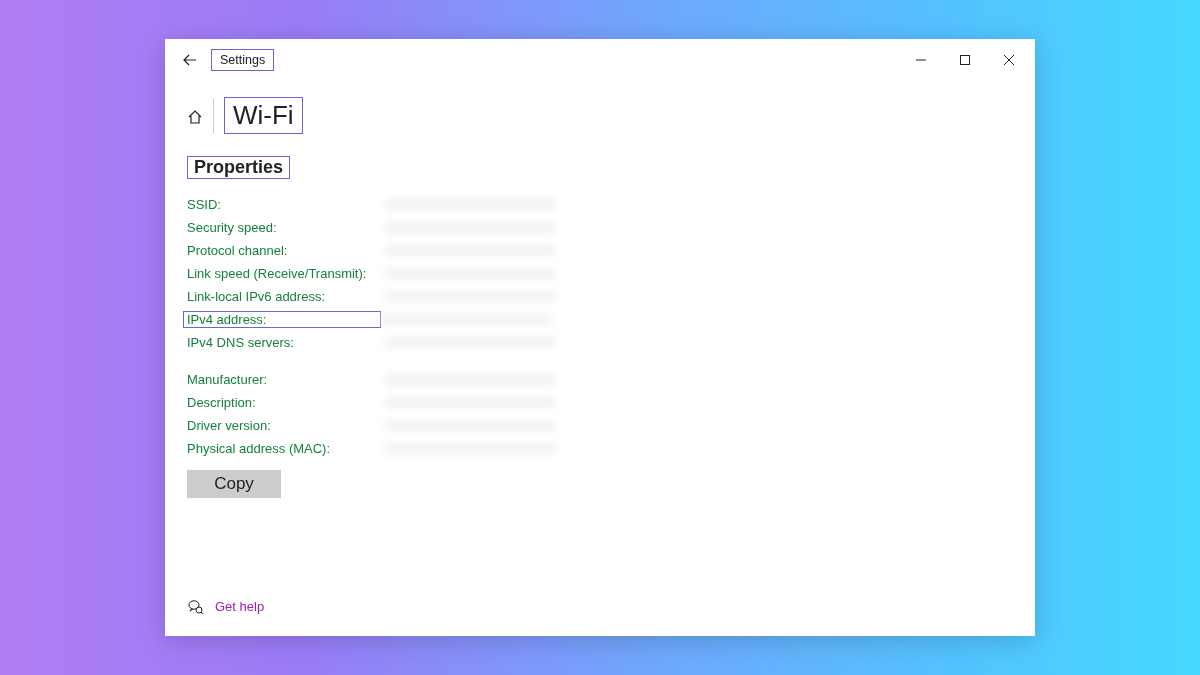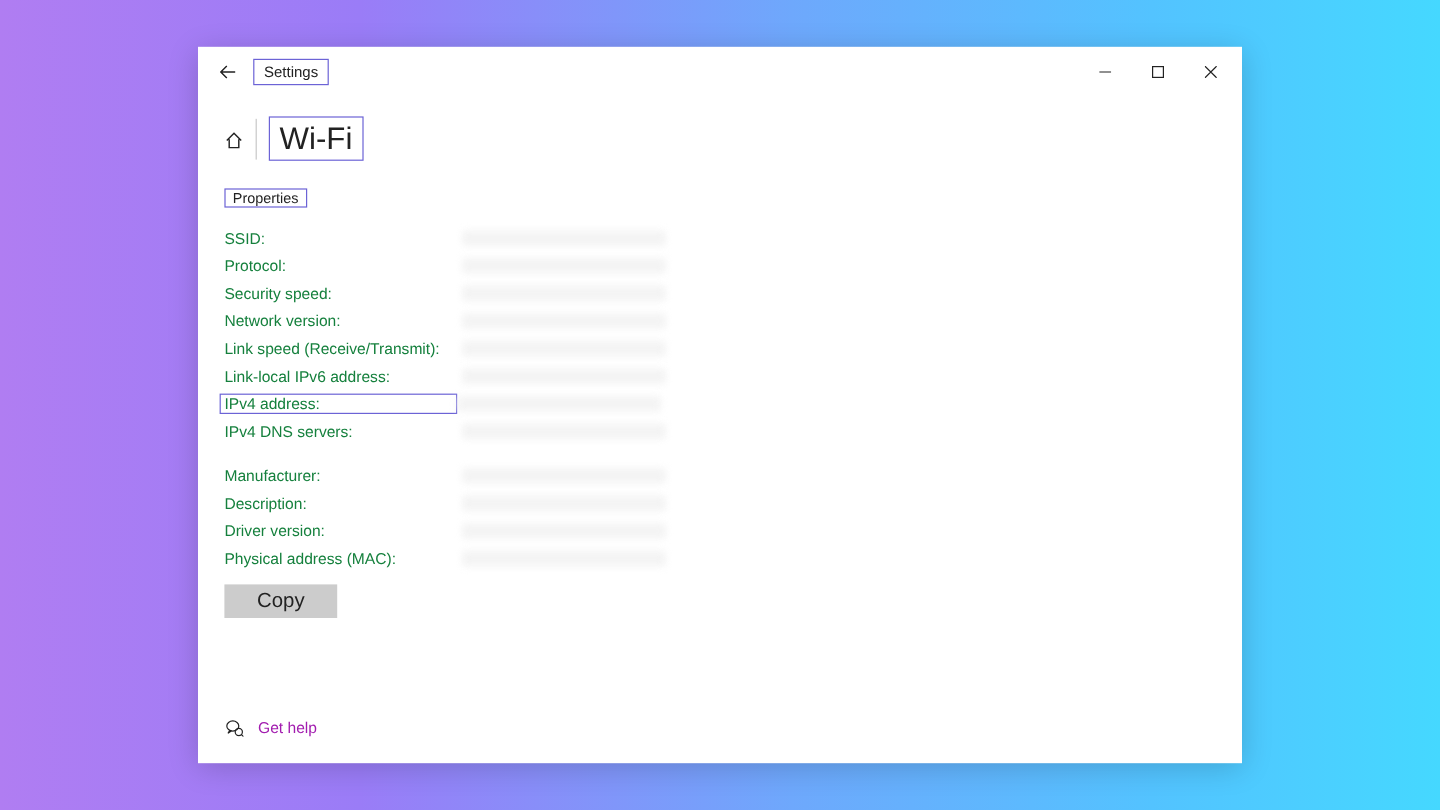--- a/index.html
+++ b/index.html
@@ -18,21 +18,21 @@
     .tb-left { display:flex; align-items:center; gap:6px; }
     .back-btn { width:30px; height:30px; display:flex; align-items:center; justify-content:center; cursor:pointer; }
     .app-title { font-size:12.5px; padding:3px 8px; border:1.5px solid #6c63d6; color:#222; }
     .tb-right { display:flex; }
     .sys-btn { width:44px; height:30px; display:flex; align-items:center; justify-content:center; cursor:pointer; }
     .head-row { display:flex; align-items:center; gap:10px; margin:22px 16px 0 22px; }
     .home-icon { width:16px; height:16px; margin-top:2px; }
     .divider { width:1px; height:34px; background:#c8c8c8; }
     .page-title { font-size:26px; font-weight:400; padding:2px 8px; border:1.5px solid #6c63d6; }
     .content { margin:22px 0 0 22px; }
-    .section-title { font-size:12px; font-weight:400; padding:0 6px; display:inline-block; border:1.5px solid #6c63d6; margin-bottom:8px; }
+    .section-title { font-size:18px; font-weight:700; padding:0 6px; display:inline-block; border:1.5px solid #6c63d6; margin-bottom:8px; }
     .props { padding-top:6px; }
     .prow { display:flex; align-items:center; height:23px; font-size:13px; color:#15803d; }
     .prow.gap { margin-top:14px; }
     .plabel { width:198px; }
     .plabel.boxed { border:1.5px solid #6c63d6; padding:0 3px; margin-left:-4px; }
     .pval { width:170px; height:13px; border-radius:3px; background:#f2f2f2; filter:blur(3px); opacity:.85; }
     .copy-btn { margin-top:10px; width:94px; height:28px; background:#ccc; border:none; font-size:17px; color:#222; cursor:pointer; }
     .help-row { position:absolute; left:22px; bottom:22px; display:flex; align-items:center; gap:12px; }
     .help-link { font-size:13px; color:#a21caf; cursor:pointer; }
     svg { display:block; }
@@ -79,29 +79,25 @@
   </div>
 
   <div class="content">
     <div class="section-title">Properties</div>
     <div class="props" id="props">
         <div class="prow">
           <div class="plabel">SSID:</div>
           <div class="pval"></div>
         </div>
         <div class="prow">
-          <div class="plabel">Protocol:</div>
-          <div class="pval"></div>
-        </div>
-        <div class="prow">
           <div class="plabel">Security speed:</div>
           <div class="pval"></div>
         </div>
         <div class="prow">
-          <div class="plabel">Network version:</div>
+          <div class="plabel">Protocol channel:</div>
           <div class="pval"></div>
         </div>
         <div class="prow">
           <div class="plabel">Link speed (Receive/Transmit):</div>
           <div class="pval"></div>
         </div>
         <div class="prow">
           <div class="plabel">Link-local IPv6 address:</div>
           <div class="pval"></div>
         </div>

